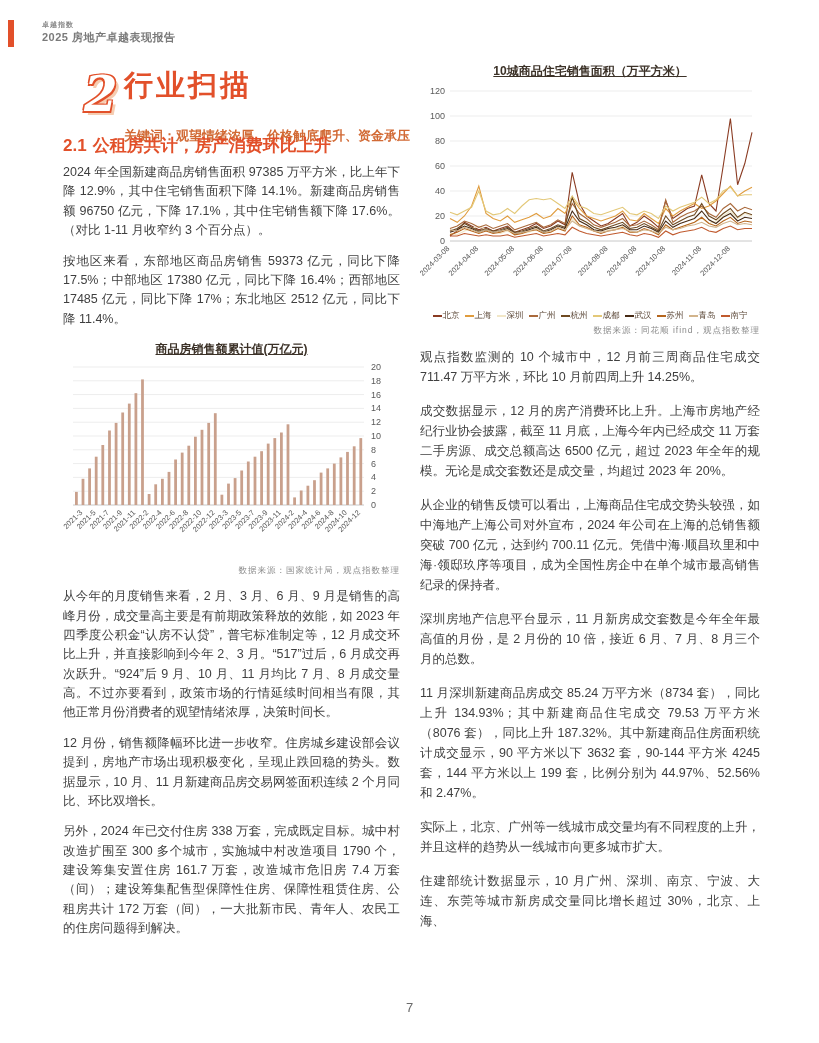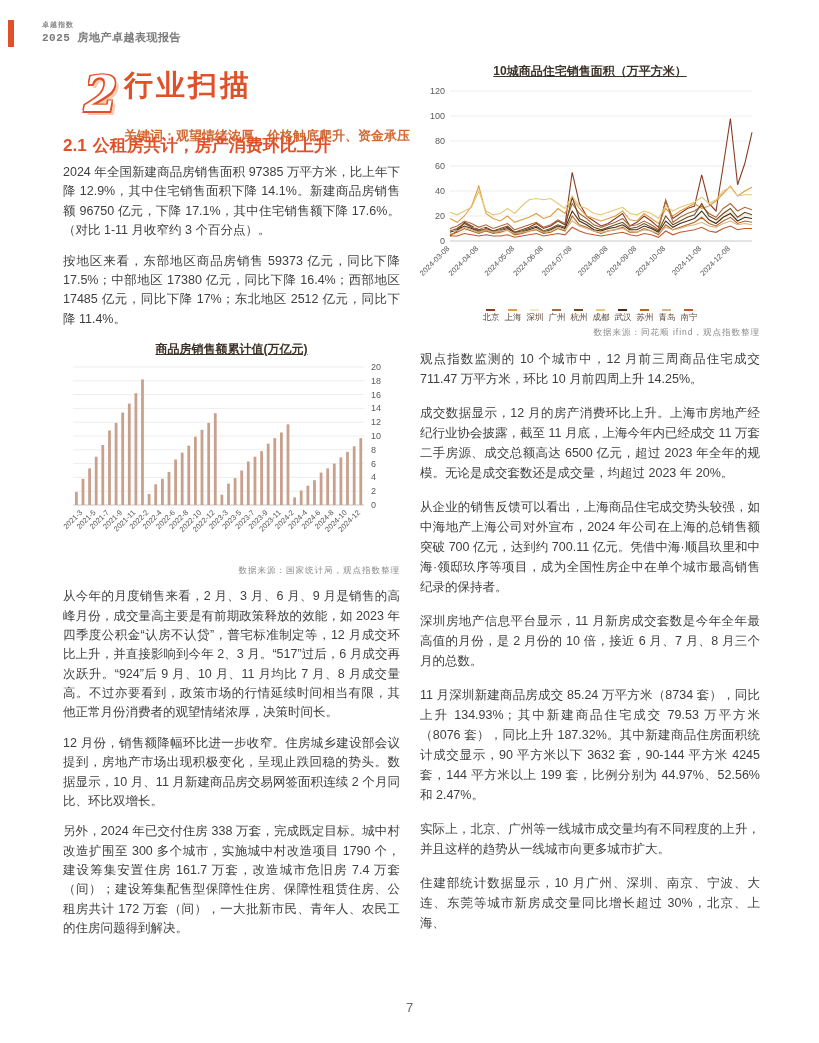--- a/index.html
+++ b/index.html
@@ -3,21 +3,21 @@
 <meta charset="utf-8">
 <style>
   * { margin:0; padding:0; box-sizing:border-box; }
   html,body { background:#ffffff; }
   body {
     width:819px; height:1043px; position:relative; overflow:hidden;
     font-family:"Liberation Sans","DejaVu Sans",sans-serif;
     color:#3f3f3f;
   }
   
-  .logo { position:absolute; top:20px; left:8px; display:flex; align-items:flex-start;font-family:Liberation Mono, monospace; }
+  .logo { position:absolute; top:20px; left:8px; display:flex; align-items:flex-start; }
   .logo-bar { width:6px; height:27px; background:#e2502a; margin-right:28px; }
   .logo-text .l1 { font-size:7px; font-weight:bold; color:#8a8a8a; letter-spacing:1px; }
   .logo-text .l2 { font-size:11px; font-weight:bold; color:#7a7a7a; letter-spacing:0.5px; }
 
   
   .chapter { position:absolute; top:66px; left:84px; }
   .chapter-num {
     position:absolute; left:0; top:4px;
     font-family:"DejaVu Serif","Liberation Serif",serif;
     font-style:italic; font-size:48px; line-height:1; font-weight:bold;
@@ -37,21 +37,21 @@
   .col-left  { left:63px;  top:163px; width:337px; font-size:12.5px; line-height:1.55; }
   .col-right { left:420px; top:58px;  width:340px; font-size:12.5px; line-height:1.6; }
   .col-left p  { margin-bottom:11px; }
   .col-right p { margin-bottom:14px; }
 
   
   .chart-block { margin:4px 0 10px 0; text-align:center; }
   .chart-title { font-size:12px; font-weight:bold; color:#3c3228; margin-bottom:2px; text-align:center;text-decoration:underline; }
   .chart-source { font-size:8.5px; color:#8a8a8a; text-align:right; margin-top:1px; letter-spacing:1px; }
   .chart-legend { display:flex; justify-content:center; flex-wrap:nowrap; gap:5px; font-size:8.5px; color:#5a4636; margin-top:2px; }
-  .chart-legend .li { display:flex; align-items:center; white-space:nowrap;flex-direction:column; }
+  .chart-legend .li { display:flex; align-items:center; white-space:nowrap; }
   .chart-legend .dash { display:inline-block; width:9px; height:2px; margin-right:1px; }
 
   .page-number { position:absolute; left:0; right:0; bottom:28px; text-align:center; font-size:13px; color:#6a6a6a; }
 </style>
 </head>
 <body>
 
 <div class="logo">
   <div class="logo-bar"></div>
   <div class="logo-text">

